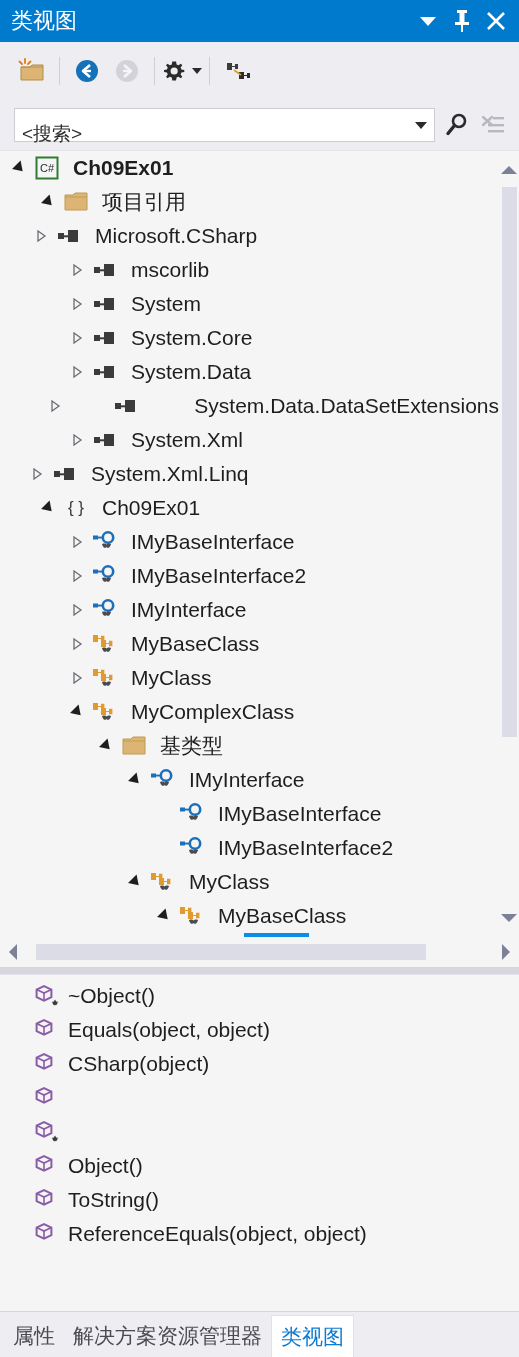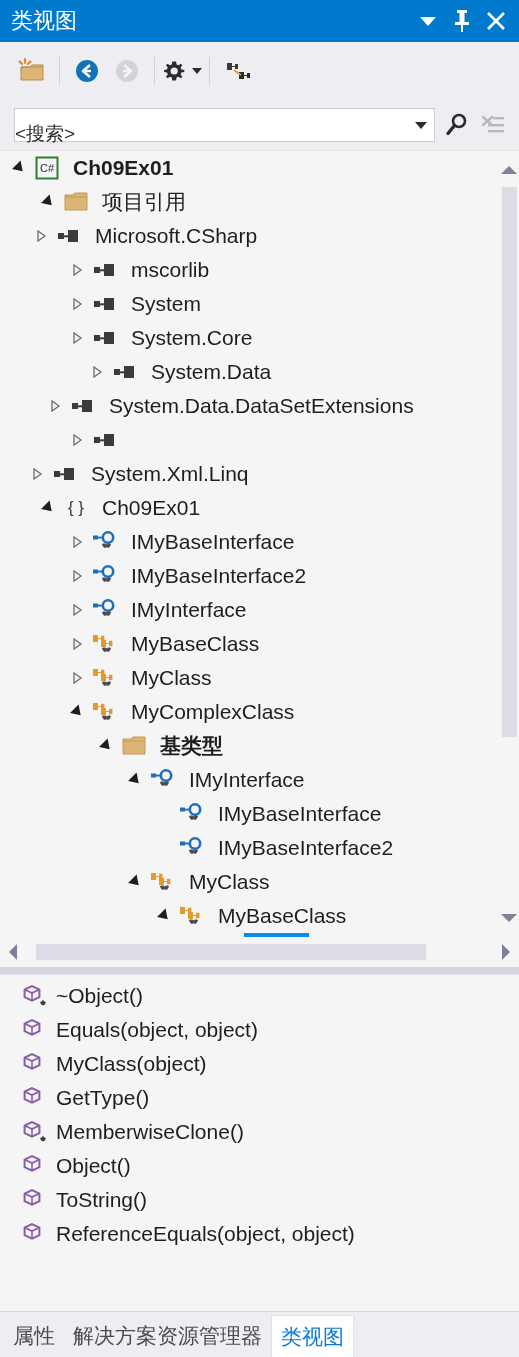--- a/index.html
+++ b/index.html
@@ -44,21 +44,21 @@
   
   .searchrow{
     height:50px;flex:0 0 50px;background:#eeeef2;
     display:flex;align-items:center;padding:0 8px 0 14px;box-sizing:border-box;
   }
   .searchbox{
     flex:1;height:34px;background:#ffffff;border:1px solid #ccccd4;
     display:flex;align-items:center;box-sizing:border-box;position:relative;
   }
   .search-val{
-    font-size:19px;color:#2b2b2b;flex:1;white-space:nowrap;overflow:hidden;margin-top:17px;
+    font-size:19px;color:#2b2b2b;padding-left:7px;flex:1;white-space:nowrap;overflow:hidden;margin-top:17px;
   }
   .search-dd{
     width:26px;height:32px;display:flex;align-items:center;justify-content:center;
   }
   .search-dd i{width:0;height:0;border-left:6px solid transparent;border-right:6px solid transparent;border-top:7px solid #2b2b2b;}
   .srch-icon{width:36px;height:40px;display:flex;align-items:center;justify-content:center;margin-left:4px;}
   .clr-icon{width:36px;height:40px;display:flex;align-items:center;justify-content:center;}
 
   
   .treepane{
@@ -90,21 +90,21 @@
   .hs-l i{width:0;height:0;border-top:8px solid transparent;border-bottom:8px solid transparent;border-right:8px solid #7d8198;}
   .hs-r i{width:0;height:0;border-top:8px solid transparent;border-bottom:8px solid transparent;border-left:8px solid #7d8198;}
   .hs-track{flex:1;height:30px;position:relative;}
   .hs-thumb{position:absolute;left:10px;top:7px;height:16px;width:390px;background:#dcdce6;}
 
   
   .splitter{flex:0 0 7px;background:#d6d6e0;}
 
   
   .memberpane{flex:1 1 auto;background:#f5f5f5;overflow:hidden;padding-top:4px;border-top:1px solid #e3e3e8;}
-  .mrow{height:34px;display:flex;align-items:center;white-space:nowrap;padding-left:20px;box-sizing:border-box;}
+  .mrow{height:34px;display:flex;align-items:center;white-space:nowrap;padding-left:32px;box-sizing:border-box;}
   .mico{width:32px;height:34px;display:flex;align-items:center;justify-content:center;flex:0 0 32px;}
   .mlbl{font-size:21px;color:#1e1e1e;padding-left:4px;line-height:34px;}
 
   
   .tabbar{
     flex:0 0 46px;background:#eeeef2;display:flex;align-items:flex-end;
     border-top:1px solid #d6d6e0;padding-left:4px;box-sizing:border-box;
   }
   .tab{
     height:42px;display:flex;align-items:center;padding:0 9px;font-size:21px;
@@ -298,36 +298,36 @@
           </span>
           <span class="ico">
             <svg width="24" height="20" viewBox="0 0 24 20">
               <rect x="1" y="7" width="6" height="6" fill="#3b3b3b"></rect>
               <rect x="7" y="9.3" width="4" height="2" fill="#3b3b3b"></rect>
               <rect x="11" y="4" width="10" height="12" fill="#3b3b3b"></rect>
             </svg>
           </span>
           <span class="lbl">System.Core</span>
         </div>
-        <div class="row" style="padding-left: 84px;">
+        <div class="row" style="padding-left: 64px;">
           <span class="tw">
             <svg width="14" height="14" viewBox="0 0 14 14">
               <path d="M4 2 L11 7 L4 12 Z" fill="none" stroke="#6b6b73" stroke-width="1.3"></path>
             </svg>
           </span>
           <span class="ico">
             <svg width="24" height="20" viewBox="0 0 24 20">
               <rect x="1" y="7" width="6" height="6" fill="#3b3b3b"></rect>
               <rect x="7" y="9.3" width="4" height="2" fill="#3b3b3b"></rect>
               <rect x="11" y="4" width="10" height="12" fill="#3b3b3b"></rect>
             </svg>
           </span>
           <span class="lbl">System.Data</span>
         </div>
-        <div class="row" style="padding-left: 42px;">
+        <div class="row" style="padding-left: 42px; justify-content: space-between;">
           <span class="tw">
             <svg width="14" height="14" viewBox="0 0 14 14">
               <path d="M4 2 L11 7 L4 12 Z" fill="none" stroke="#6b6b73" stroke-width="1.3"></path>
             </svg>
           </span>
           <span class="ico">
             <svg width="24" height="20" viewBox="0 0 24 20">
               <rect x="1" y="7" width="6" height="6" fill="#3b3b3b"></rect>
               <rect x="7" y="9.3" width="4" height="2" fill="#3b3b3b"></rect>
               <rect x="11" y="4" width="10" height="12" fill="#3b3b3b"></rect>
@@ -341,20 +341,21 @@
               <path d="M4 2 L11 7 L4 12 Z" fill="none" stroke="#6b6b73" stroke-width="1.3"></path>
             </svg>
           </span>
           <span class="ico">
             <svg width="24" height="20" viewBox="0 0 24 20">
               <rect x="1" y="7" width="6" height="6" fill="#3b3b3b"></rect>
               <rect x="7" y="9.3" width="4" height="2" fill="#3b3b3b"></rect>
               <rect x="11" y="4" width="10" height="12" fill="#3b3b3b"></rect>
             </svg>
           </span>
+          <span class="lbl">System.Xml</span>
         </div>
         <div class="row" style="padding-left: 24px;">
           <span class="tw">
             <svg width="14" height="14" viewBox="0 0 14 14">
               <path d="M4 2 L11 7 L4 12 Z" fill="none" stroke="#6b6b73" stroke-width="1.3"></path>
             </svg>
           </span>
           <span class="ico">
             <svg width="24" height="20" viewBox="0 0 24 20">
               <rect x="1" y="7" width="6" height="6" fill="#3b3b3b"></rect>
@@ -471,21 +472,21 @@
               <g fill="#e09a2e">
                 <path d="M2 4 h5 v3 h3 v-2.2 h3.4 v5.4 h-3.4 v-2.2 h-3 v3 h-5 z"></path>
                 <path d="M10 9 h5 v3 h3 v-2.2 h3.4 v5.4 h-3.4 v-2.2 h-3 v3 h-5 z"></path>
               </g>
               <path d="M11 17 C11 17 14 15.6 15.6 17.6 C17.2 19.8 14.2 22 12.6 20.2 C11.2 18.8 11 17 11 17 Z" fill="#4a4a52"></path>
               <path d="M15.6 17.6 C17.2 15.6 20 17 20 17 C20 17 19.8 18.8 18.4 20.2 C16.8 22 14 19.8 15.6 17.6 Z" fill="#4a4a52"></path>
             </svg>
           </span>
           <span class="lbl">MyComplexClass</span>
         </div>
-        <div class="row" style="padding-left: 93px; font-weight: bold;">
+        <div class="row" style="padding-left: 93px;">
           <span class="tw">
             <span class="open" style="border-left:0;width:0;height:0;border-top:6px solid transparent;border-bottom:6px solid transparent;border-left:9px solid #1e1e1e;transform:rotate(45deg);"></span>
           </span>
           <span class="ico">
             <svg width="24" height="22" viewBox="0 0 24 22">
               <path d="M1 4 L9 4 L11 2 L23 2 L23 19 L1 19 Z" fill="#dcb575" stroke="#c19a52" stroke-width="1"></path>
               <path d="M1 6 L23 6" stroke="#c19a52" stroke-width="0.9"></path>
             </svg>
           </span>
           <span class="lbl">基类型</span>
@@ -620,44 +621,42 @@
         <span class="mlbl">Equals(object, object)</span>
       </div>
       <div class="mrow">
         <span class="mico">
           <svg width="26" height="26" viewBox="0 0 26 26">
             <path d="M9 3.2 L16.4 6.6 L16.4 14.2 L9 17.6 L1.6 14.2 L1.6 6.6 Z" fill="none" stroke="#8a5ca8" stroke-width="2"></path>
             <path d="M1.6 6.6 L9 10 L16.4 6.6" fill="none" stroke="#8a5ca8" stroke-width="1.6"></path>
             <path d="M9 10 L9 17.6" fill="none" stroke="#8a5ca8" stroke-width="1.6"></path>
           </svg>
         </span>
-        <span class="mlbl">MyClass(object)</span>
-      </div>
-      <div class="mrow">
-        <span class="mico">
-          <svg width="26" height="26" viewBox="0 0 26 26">
-            <path d="M9 3.2 L16.4 6.6 L16.4 14.2 L9 17.6 L1.6 14.2 L1.6 6.6 Z" fill="none" stroke="#8a5ca8" stroke-width="2"></path>
-            <path d="M1.6 6.6 L9 10 L16.4 6.6" fill="none" stroke="#8a5ca8" stroke-width="1.6"></path>
-            <path d="M9 10 L9 17.6" fill="none" stroke="#8a5ca8" stroke-width="1.6"></path>
-          </svg>
-        </span>
-        <span class="mlbl">GetType()</span>
+        <span class="mlbl">CSharp(object)</span>
+      </div>
+      <div class="mrow">
+        <span class="mico">
+          <svg width="26" height="26" viewBox="0 0 26 26">
+            <path d="M9 3.2 L16.4 6.6 L16.4 14.2 L9 17.6 L1.6 14.2 L1.6 6.6 Z" fill="none" stroke="#8a5ca8" stroke-width="2"></path>
+            <path d="M1.6 6.6 L9 10 L16.4 6.6" fill="none" stroke="#8a5ca8" stroke-width="1.6"></path>
+            <path d="M9 10 L9 17.6" fill="none" stroke="#8a5ca8" stroke-width="1.6"></path>
+          </svg>
+        </span>
       </div>
       <div class="mrow">
         <span class="mico">
           <svg width="26" height="26" viewBox="0 0 26 26">
             <path d="M9 3.2 L16.4 6.6 L16.4 14.2 L9 17.6 L1.6 14.2 L1.6 6.6 Z" fill="none" stroke="#8a5ca8" stroke-width="2"></path>
             <path d="M1.6 6.6 L9 10 L16.4 6.6" fill="none" stroke="#8a5ca8" stroke-width="1.6"></path>
             <path d="M9 10 L9 17.6" fill="none" stroke="#8a5ca8" stroke-width="1.6"></path>
             <path d="M18 21 L20 17 L22 21 L20 20 Z M16.6 19.4 L23.4 19.4 L20 22.6 Z" fill="#3b3b3b"></path>
             <circle cx="20" cy="20" r="0.4" fill="#3b3b3b"></circle>
             <path d="M20 16.6 L20.9 18.6 L23 18.8 L21.4 20.2 L21.9 22.3 L20 21.1 L18.1 22.3 L18.6 20.2 L17 18.8 L19.1 18.6 Z" fill="#3b3b3b"></path>
           </svg>
         </span>
-        <span class="mlbl">MemberwiseClone()</span>
       </div>
       <div class="mrow">
         <span class="mico">
           <svg width="26" height="26" viewBox="0 0 26 26">
             <path d="M9 3.2 L16.4 6.6 L16.4 14.2 L9 17.6 L1.6 14.2 L1.6 6.6 Z" fill="none" stroke="#8a5ca8" stroke-width="2"></path>
             <path d="M1.6 6.6 L9 10 L16.4 6.6" fill="none" stroke="#8a5ca8" stroke-width="1.6"></path>
             <path d="M9 10 L9 17.6" fill="none" stroke="#8a5ca8" stroke-width="1.6"></path>
           </svg>
         </span>
         <span class="mlbl">Object()</span>

